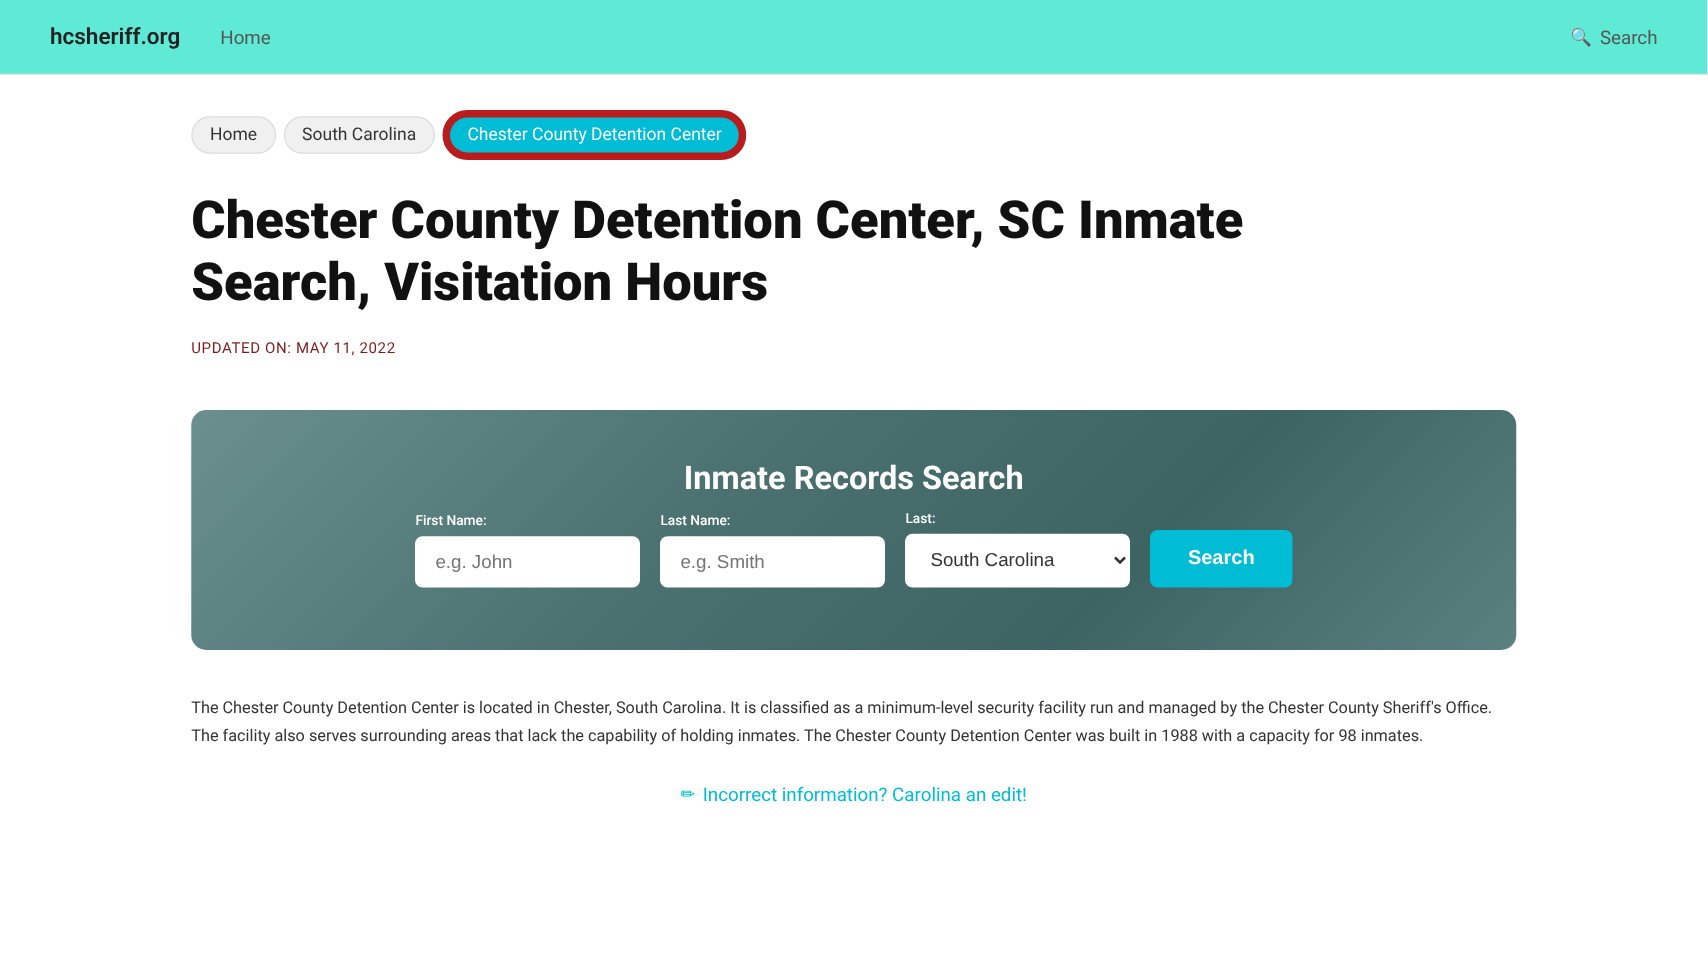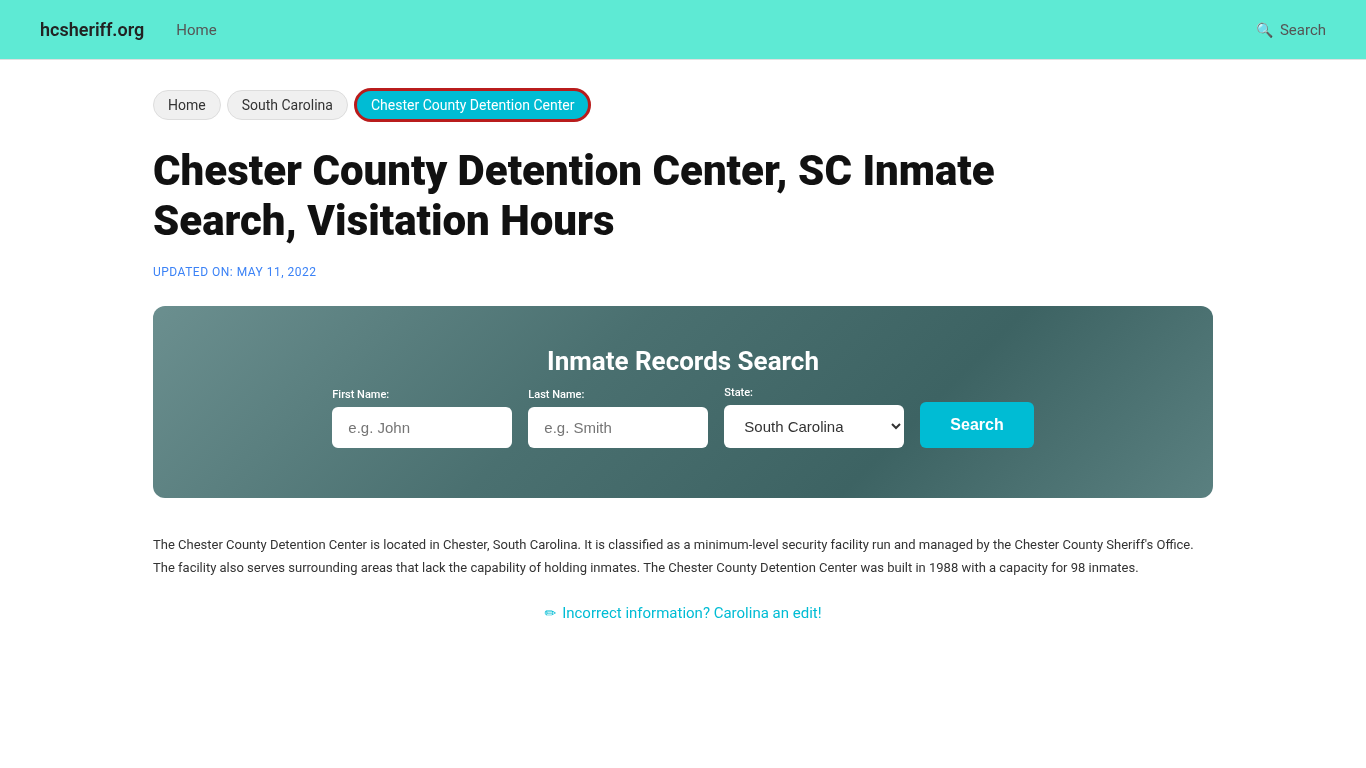--- a/index.html
+++ b/index.html
@@ -72,37 +72,37 @@
       cursor: pointer;
     }
     .breadcrumb-item.plain {
       background: #f0f0f0;
       color: #333;
       border: 1px solid #ddd;
     }
     .breadcrumb-item.active {
       background: #00bcd4;
       color: #fff;
-      border: 3px solid #b91c1c;
+      border: 6px solid #b91c1c;
     }
     
     .page-title {
       font-size: 42px;
       font-weight: 900;
       color: #111;
       line-height: 1.2;
       margin-bottom: 18px;
       max-width: 900px;
     }
     .updated-date {
       font-size: 12px;
-      color: #3b82f6;
+      color: #7f1d1d;
       letter-spacing: 0.5px;
       text-transform: uppercase;
-      margin-bottom: 27px;
+      margin-bottom: 43px;
     }
     
     .search-box {
       background: linear-gradient(135deg, #6b8f8f 0%, #4a7070 40%, #3d6363 70%, #5a8080 100%);
       border-radius: 12px;
       padding: 40px 44px 50px;
       margin-bottom: 36px;
       text-align: center;
     }
     .search-box-title {
@@ -223,21 +223,21 @@
     <div class="search-form">
       <div class="form-group">
         <label class="form-label">First Name:</label>
         <input class="form-input" type="text" placeholder="e.g. John" style="">
       </div>
       <div class="form-group">
         <label class="form-label">Last Name:</label>
         <input class="form-input" type="text" placeholder="e.g. Smith" style="">
       </div>
       <div class="form-group">
-        <label class="form-label">State:</label>
+        <label class="form-label">Last:</label>
         <select class="form-select" id="state-select"><option value="Alabama">Alabama</option><option value="Alaska">Alaska</option><option value="Arizona">Arizona</option><option value="Arkansas">Arkansas</option><option value="California">California</option><option value="Colorado">Colorado</option><option value="Connecticut">Connecticut</option><option value="Delaware">Delaware</option><option value="Florida">Florida</option><option value="Georgia">Georgia</option><option value="Hawaii">Hawaii</option><option value="Idaho">Idaho</option><option value="Illinois">Illinois</option><option value="Indiana">Indiana</option><option value="Iowa">Iowa</option><option value="Kansas">Kansas</option><option value="Kentucky">Kentucky</option><option value="Louisiana">Louisiana</option><option value="Maine">Maine</option><option value="Maryland">Maryland</option><option value="Massachusetts">Massachusetts</option><option value="Michigan">Michigan</option><option value="Minnesota">Minnesota</option><option value="Mississippi">Mississippi</option><option value="Missouri">Missouri</option><option value="Montana">Montana</option><option value="Nebraska">Nebraska</option><option value="Nevada">Nevada</option><option value="New Hampshire">New Hampshire</option><option value="New Jersey">New Jersey</option><option value="New Mexico">New Mexico</option><option value="New York">New York</option><option value="North Carolina">North Carolina</option><option value="North Dakota">North Dakota</option><option value="Ohio">Ohio</option><option value="Oklahoma">Oklahoma</option><option value="Oregon">Oregon</option><option value="Pennsylvania">Pennsylvania</option><option value="Rhode Island">Rhode Island</option><option value="South Carolina" selected="">South Carolina</option><option value="South Dakota">South Dakota</option><option value="Tennessee">Tennessee</option><option value="Texas">Texas</option><option value="Utah">Utah</option><option value="Vermont">Vermont</option><option value="Virginia">Virginia</option><option value="Washington">Washington</option><option value="West Virginia">West Virginia</option><option value="Wisconsin">Wisconsin</option><option value="Wyoming">Wyoming</option></select>
       </div>
       <button class="search-btn">Search</button>
     </div>
   </div>
 
   <p class="description">The Chester County Detention Center is located in Chester, South Carolina. It is classified as a minimum-level security facility run and managed by the Chester County Sheriff's Office. The facility also serves surrounding areas that lack the capability of holding inmates. The Chester County Detention Center was built in 1988 with a capacity for 98 inmates.</p>
 
   <div class="suggest-edit">
     <a href="#">

